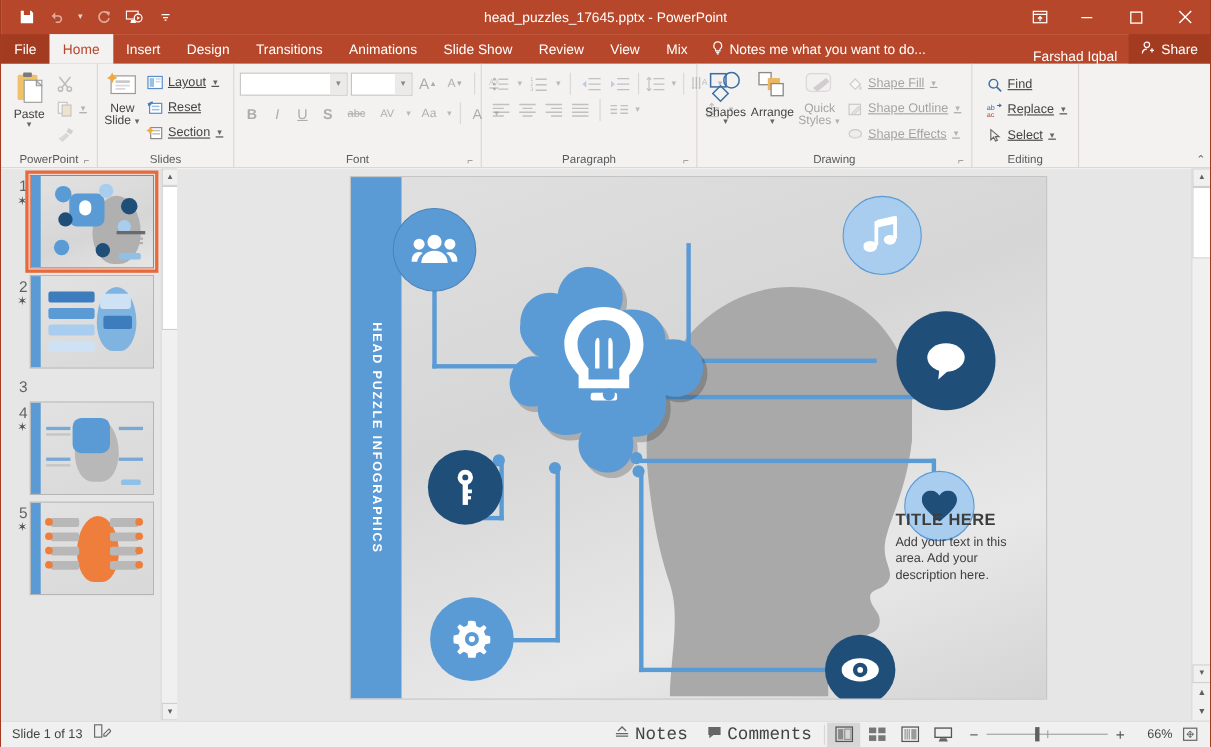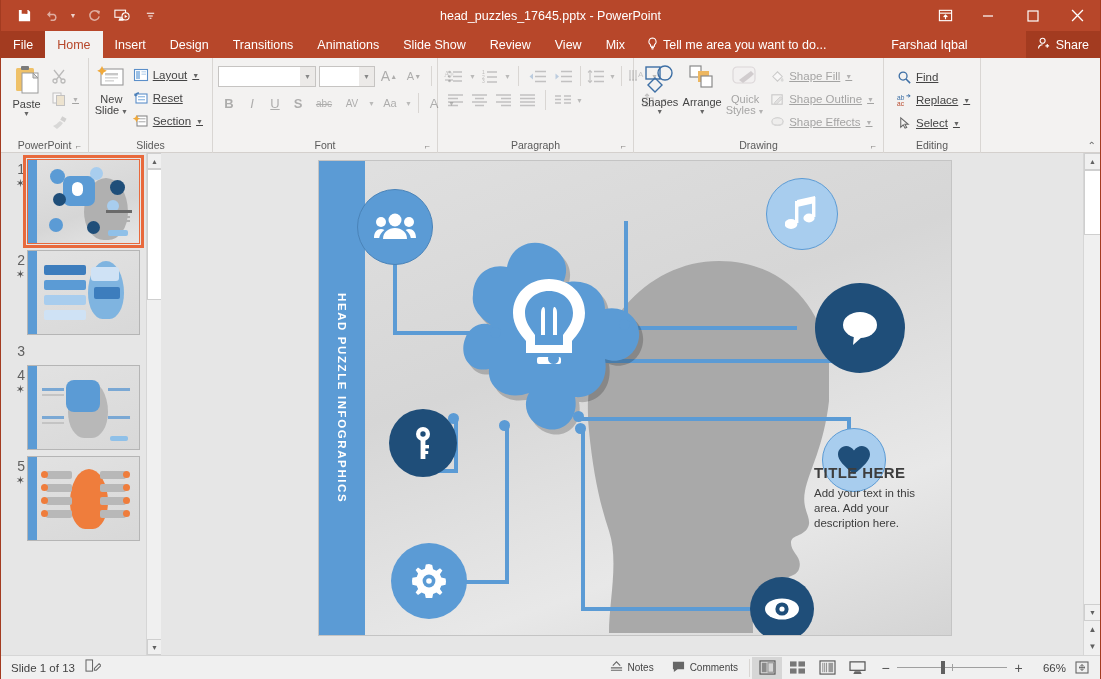--- a/index.html
+++ b/index.html
@@ -34,21 +34,21 @@
   .ribdisp { width: 40px; height: 31px; display:flex; align-items:center; justify-content:center; color:#fff; cursor:pointer;}
 
   
   .tabrow { height: 27px; background: #b7472a; display: flex; align-items: flex-end; position: relative; flex: 0 0 27px; }
   .tab { height: 27px; padding: 0 12px; display: flex; align-items: center; color: #fff;
          font-size: 12.5px; cursor: pointer; }
   .tab.file { background: #a33b20; }
   .tab.active { background: #f3f2f1; color: #b7472a; }
   .tellme { display: flex; align-items: center; gap: 5px; color: #fff; font-size: 12.5px;
             padding: 0 10px; height: 27px; cursor: pointer; }
-  .titleright { position: absolute; right: 0; bottom: 0; height: 27px; display: flex; align-items: center; gap: 48px; }
+  .titleright { position: absolute; right: 0; bottom: 0; height: 27px; display: flex; align-items: flex-end; }
   .username { color: #fff; font-size: 12.5px; padding: 0 10px; cursor: pointer; }
   .sharebtn { display: flex; align-items: center; gap: 5px; color: #fff; font-size: 12.5px;
               background: #a33b20; height: 27px; padding: 0 11px; cursor: pointer; }
 
   
   .ribbon { height: 95px; background: #f3f2f1; display: flex; position: relative; flex: 0 0 95px;
             border-bottom: 1px solid #d4d0cd; }
   .group { position: relative; height: 95px; display: flex; flex-direction: column;
            border-right: 1px solid #d9d6d3; }
   .group-body { flex: 1; display: flex; align-items: flex-start; padding: 4px 5px 0 5px; }
@@ -122,22 +122,22 @@
   .rs-bottom { position: absolute; bottom: 0; left: 0; width: 17px; }
   .rs-small { width: 17px; height: 17px; display: flex; align-items: center; justify-content: center;
               font-size: 8px; color: #606060; cursor: pointer; }
 
   
   .statusbar { height: 24px; background: #f0f0f0; display: flex; align-items: center;
                border-top: 1px solid #d6d6d6; flex: 0 0 24px; position: relative;}
   .sb-left { display: flex; align-items: center; gap: 10px; padding-left: 10px; }
   .sb-text { font-size: 11.5px; color: #444; cursor: pointer;}
   .sb-right { position: absolute; right: 6px; display: flex; align-items: center; gap: 0px; }
-  .sb-item { display: flex; align-items: center; gap: 5px; font-size: 10px; color: #444;
-             padding: 0 9px; height: 22px; cursor: pointer; }
+  .sb-item { display: flex; align-items: center; gap: 5px; font-size: 16px; color: #444;
+             padding: 0 9px; height: 22px; cursor: pointer; font-family: Liberation Mono, monospace; }
   .viewbtn { width: 30px; height: 22px; display: flex; align-items: center; justify-content: center;
              cursor: pointer; }
   .viewbtn.active { background: #d6d6d6; }
   .zoomctl { display: flex; align-items: center; gap: 6px; padding: 0 8px; }
   .zoom-sign { font-size: 14px; color: #555; cursor: pointer; width: 11px; text-align: center;}
   .zoom-track { width: 110px; height: 1px; background: #a0a0a0; position: relative; cursor: pointer;}
   .zoom-mid { position: absolute; left: 50%; top: -3px; width: 1px; height: 7px; background: #a0a0a0; }
   .zoom-knob { position: absolute; left: 40%; top: -6px; width: 4px; height: 13px; background: #606060; cursor:grab;}
   .zoom-pct { font-size: 11.5px; color: #444; width: 34px; text-align: right; }
   .fitbtn { width: 24px; height: 22px; display: flex; align-items: center; justify-content: center;
@@ -250,21 +250,21 @@
     <div class="tab">Review</div>
     <div class="tab">View</div>
     <div class="tab">Mix</div>
     <div class="tellme">
       <span>
         <svg width="11" height="13" viewBox="0 0 12 14">
             <path d="M6 1a4 4 0 0 0-2.2 7.3V10h4.4V8.3A4 4 0 0 0 6 1z" fill="none" stroke="#fff" stroke-width="1.1"></path>
             <path d="M4.4 11.5h3.2M5 13h2" stroke="#fff" stroke-width="1.1"></path>
           </svg>
       </span>
-      <span>Tell me area you want to do...</span>
+      <span>Notes me what you want to do...</span>
     </div>
     <div class="titleright">
       <div class="username">Farshad Iqbal</div>
       <div class="sharebtn">
         <span>
           <svg width="14" height="13" viewBox="0 0 15 14">
               <circle cx="6" cy="4" r="2.7" fill="none" stroke="#fff" stroke-width="1.2"></circle>
               <path d="M1.6 12.5c0-2.6 2-4.2 4.4-4.2" fill="none" stroke="#fff" stroke-width="1.2"></path>
               <path d="M11 7.5v4M9 9.5h4" stroke="#fff" stroke-width="1.2"></path>
             </svg>

